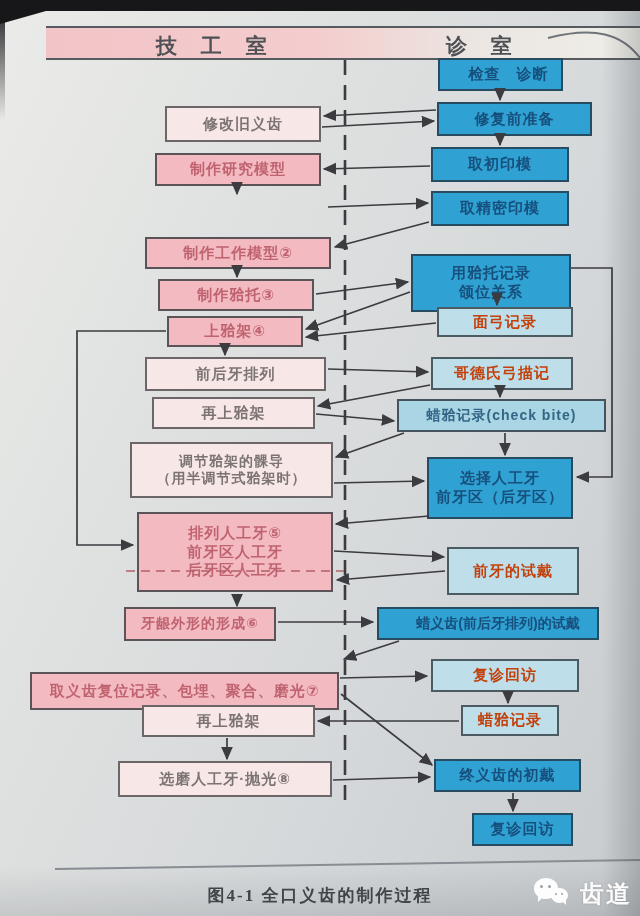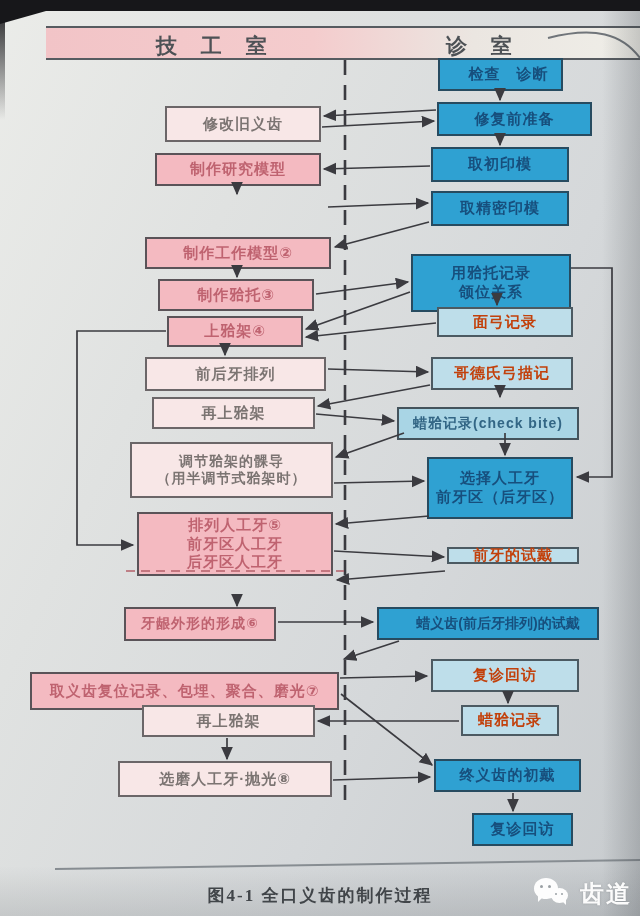--- a/index.html
+++ b/index.html
@@ -75,46 +75,46 @@
   <div class="bx pinkS" style="left:155px;top:153px;width:166px;height:33px;">制作研究模型</div>
   <div class="bx pinkS" style="left:145px;top:237px;width:186px;height:32px;">制作工作模型②</div>
   <div class="bx pinkS" style="left:158px;top:279px;width:156px;height:32px;">制作𬌗托③</div>
   <div class="bx pinkS" style="left:167px;top:316px;width:136px;height:31px;">上𬌗架④</div>
   <div class="bx pinkP" style="left:145px;top:357px;width:181px;height:34px;">前后牙排列</div>
   <div class="bx pinkP" style="left:152px;top:397px;width:163px;height:32px;">再上𬌗架</div>
   <div class="bx pinkP" style="left:130px;top:442px;width:203px;height:56px;font-size:14px;">
     <span>调节𬌗架的髁导</span>
     <span>（用半调节式𬌗架时）</span>
   </div>
-  <div class="bx pinkS" style="left:137px;top:512px;width:196px;height:64px;">
+  <div class="bx pinkS" style="left:137px;top:512px;width:196px;height:80px;">
     <span>排列人工牙⑤</span>
     <span>前牙区人工牙</span>
     <span>后牙区人工牙</span>
   </div>
   <div class="bx pinkS" style="left:124px;top:607px;width:152px;height:34px;font-size:14px;">牙龈外形的形成⑥</div>
   <div class="bx pinkS" style="left:30px;top:672px;width:309px;height:38px;">取义齿复位记录、包埋、聚合、磨光⑦</div>
   <div class="bx pinkP" style="left:142px;top:705px;width:173px;height:32px;">再上𬌗架</div>
   <div class="bx pinkP" style="left:118px;top:761px;width:214px;height:36px;">选磨人工牙·抛光⑧</div>
 
   <div class="bx blueS" style="left:438px;top:58px;width:125px;height:33px;padding-left:16px;">检查　诊断</div>
   <div class="bx blueS" style="left:437px;top:102px;width:155px;height:34px;">修复前准备</div>
   <div class="bx blueS" style="left:431px;top:147px;width:138px;height:35px;">取初印模</div>
   <div class="bx blueS" style="left:431px;top:191px;width:138px;height:35px;">取精密印模</div>
   <div class="bx blueS" style="left:411px;top:242px;width:160px;height:58px;margin-top:12px;">
     <span>用𬌗托记录</span>
     <span>颌位关系</span>
   </div>
   <div class="bx blueP" style="left:437px;top:307px;width:136px;height:30px;">面弓记录</div>
   <div class="bx blueP" style="left:431px;top:357px;width:142px;height:33px;">哥德氏弓描记</div>
-  <div class="bx blueM" style="left:397px;top:399px;width:182px;height:33px;font-size:14px;margin-top:8px;">蜡𬌗记录(check bite)</div>
+  <div class="bx blueM" style="left:397px;top:399px;width:209px;height:33px;font-size:14px;">蜡𬌗记录(check bite)</div>
   <div class="bx blueS" style="left:427px;top:457px;width:146px;height:62px;">
     <span>选择人工牙</span>
     <span>前牙区（后牙区）</span>
   </div>
-  <div class="bx blueP" style="left:447px;top:547px;width:132px;height:17px;">前牙的试戴</div>
+  <div class="bx blueP" style="left:447px;top:547px;width:132px;height:48px;">前牙的试戴</div>
   <div class="bx blueS" style="left:377px;top:607px;width:222px;height:33px;font-size:14px;letter-spacing:0;padding-left:20px;">蜡义齿(前后牙排列)的试戴</div>
   <div class="bx blueP" style="left:431px;top:659px;width:148px;height:33px;">复诊回访</div>
   <div class="bx blueP" style="left:461px;top:705px;width:98px;height:31px;">蜡𬌗记录</div>
   <div class="bx blueS" style="left:434px;top:759px;width:147px;height:33px;">终义齿的初戴</div>
   <div class="bx blueS" style="left:472px;top:813px;width:101px;height:33px;">复诊回访</div>
 
   <svg class="overlay" width="640" height="916" viewBox="0 0 640 916">
     <defs>
       <marker id="ah" markerWidth="9" markerHeight="8" refX="7.2" refY="3.5" orient="auto">
         <path d="M0,0 L8,3.5 L0,7 Z" fill="#3b3b40"></path>

